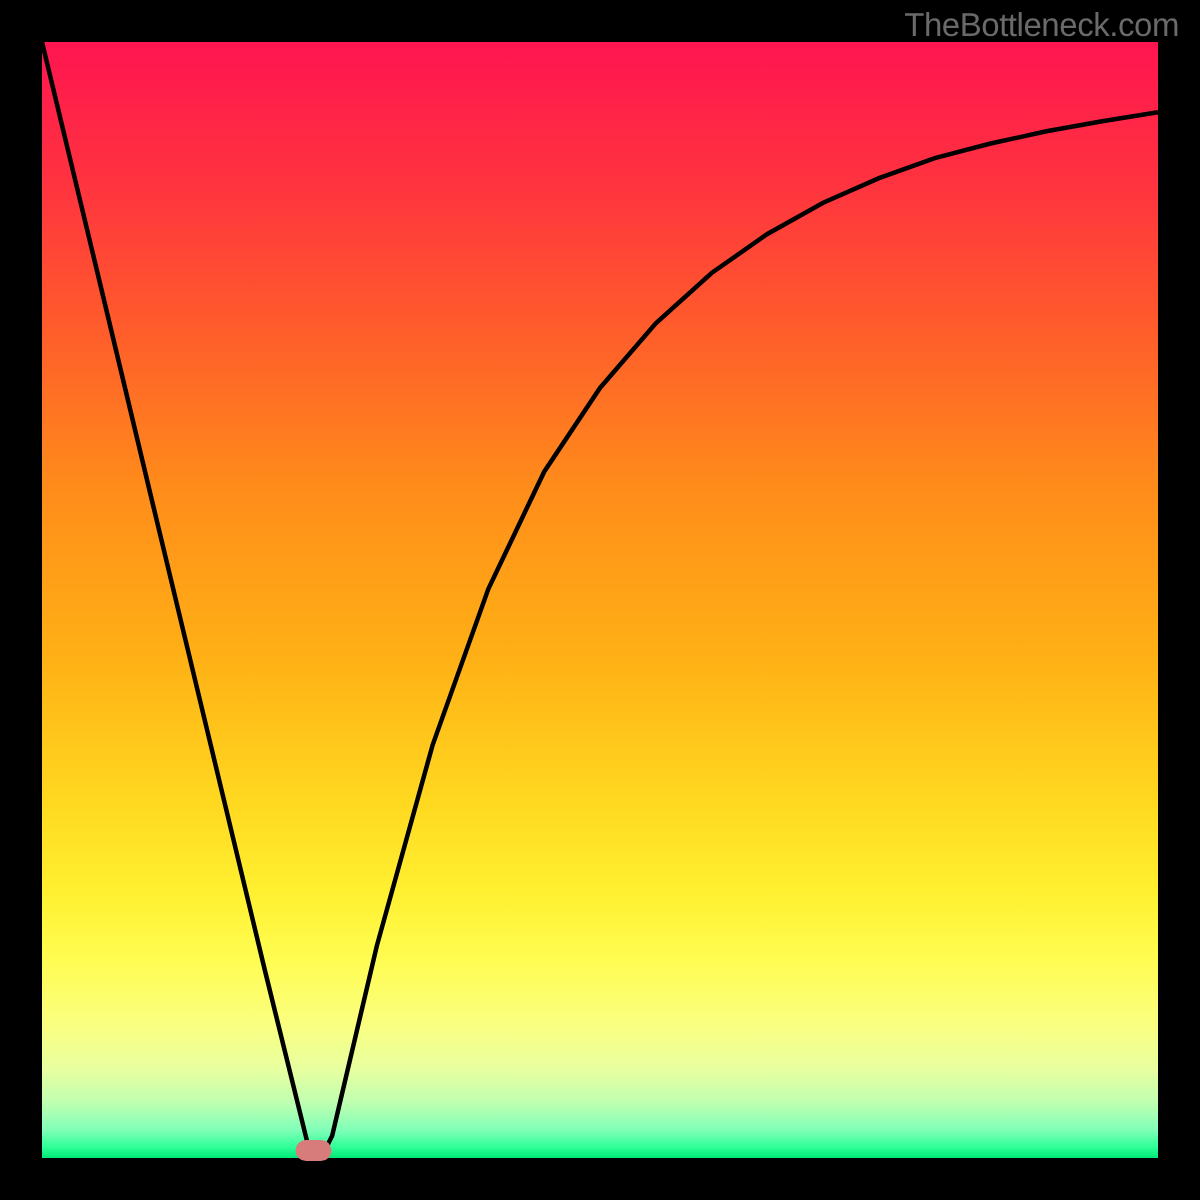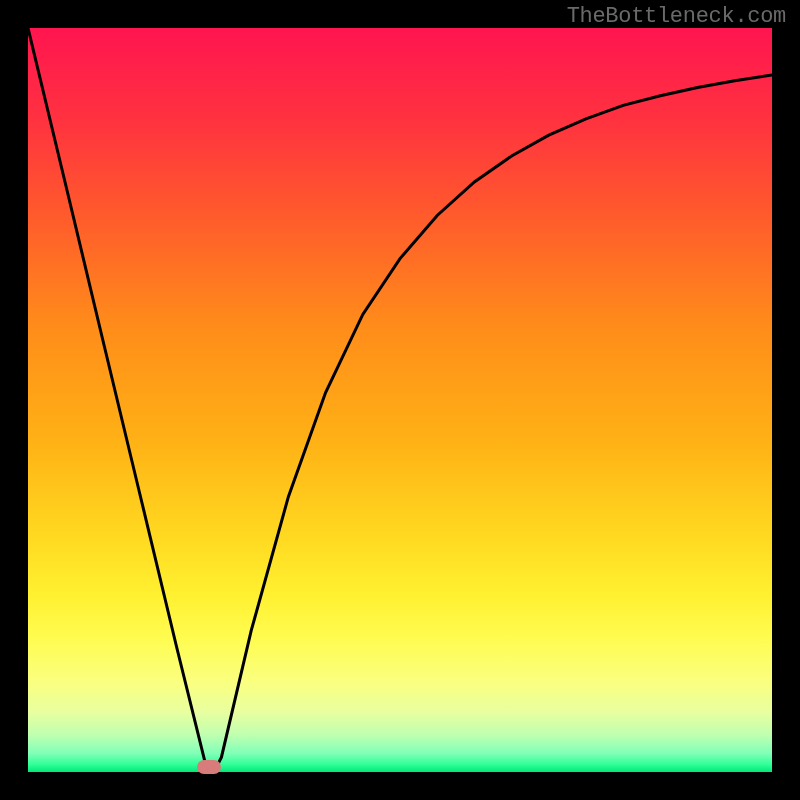--- a/index.html
+++ b/index.html
@@ -23,21 +23,21 @@
       top: 0;
       left: 0;
       width: 100%;
       height: 100%;
       pointer-events: none;
     }
     .attribution {
       position: absolute;
       top: 4px;
       right: 14px;
-      font-family: Liberation Mono, monospace;
+      font-family: Liberation Sans, sans-serif;
       font-size: 22px;
       color: #6a6a6a;
       font-weight: 500;
       text-align: right;
       letter-spacing: -0.3px;
     }
     .marker {
       position: absolute;
       width: 24px;
       height: 14px;

